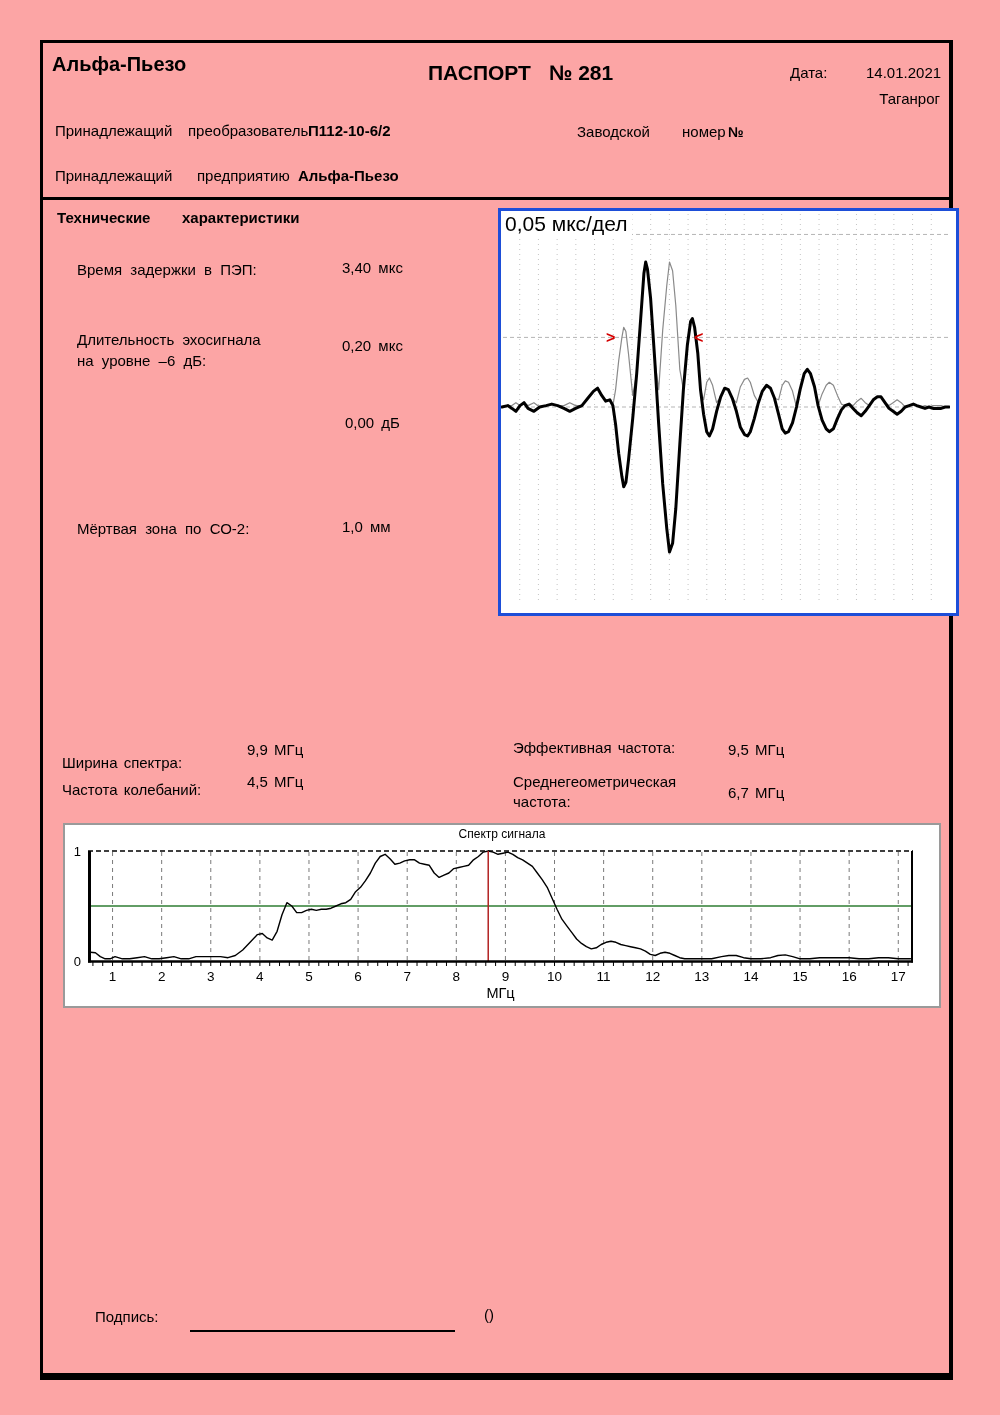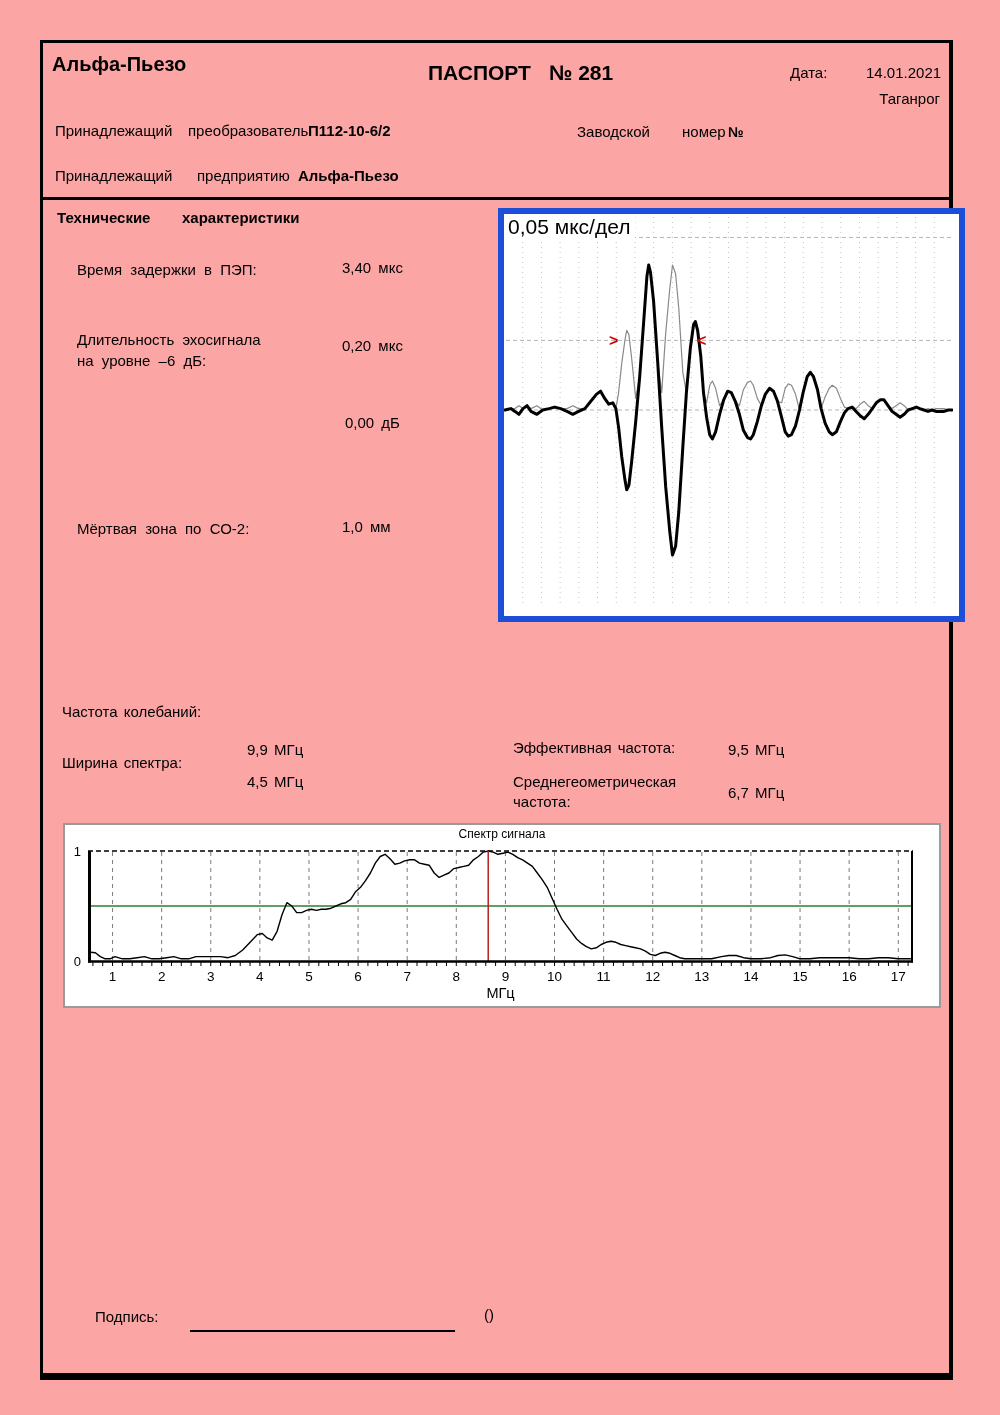--- a/index.html
+++ b/index.html
@@ -9,21 +9,21 @@
   .b{font-weight:700;}
   .t15{font-size:15px;}
   .t14{font-size:14px;}
   .spec-label{font-size:15px;word-spacing:4px;line-height:21px;}
   .spec-value{font-size:15px;word-spacing:3px;}
   .freq-label{font-size:15px;word-spacing:2px;line-height:20px;}
   .freq-value{font-size:15px;word-spacing:2px;}
   #frame{left:40px;top:40px;width:906px;height:1330px;border:3px solid #000;
          border-right-width:4px;border-bottom-width:7px;}
   #divider{left:43px;top:197px;width:906px;height:0;border-top:3px solid #000;}
-  #wf-box{left:498px;top:208px;width:455px;height:402px;border:6px solid #1d4ed8;background:#fff;}
+  #wf-box{left:498px;top:208px;width:455px;height:402px;border:3px solid #1d4ed8;background:#fff;}
   #wf-label{left:2px;top:1px;font-size:21px;background:#fff;padding:0 5px 2px 2px;z-index:3;}
   #sp-box{left:63px;top:823px;width:874px;height:181px;border:2px solid #9a9a9a;background:#fff;}
   #sp-title{left:0;right:0;top:2px;text-align:center;font-size:12px;}
   #sig-line{left:190px;top:1330px;width:265px;height:0;border-top:2px solid #000;}
   svg{display:block;}
 </style>
 </head>
 <body>
 
 <div id="page">
@@ -102,21 +102,21 @@
         <line x1="2" y1="23.450000000000017" x2="447" y2="23.450000000000017" stroke="#b5b5b5" stroke-width="1" stroke-dasharray="4 3"></line>
         <line x1="2" y1="126.4" x2="447" y2="126.4" stroke="#b5b5b5" stroke-width="1" stroke-dasharray="4 3"></line>
         <line x1="2" y1="196" x2="447" y2="196" stroke="#b5b5b5" stroke-width="1" stroke-dasharray="4 3"></line>
         <polyline points="1.0,196.0 6.8,194.6 10.9,194.6 14.9,191.7 19.0,194.6 23.0,191.7 27.0,194.6 32.9,191.7 38.7,196.0 45.0,194.6 50.8,193.1 56.7,194.6 63.0,194.6 68.8,191.7 74.6,194.6 80.9,194.6 86.8,187.3 92.6,180.1 96.6,177.2 100.7,184.4 104.7,190.2 108.8,188.8 111.9,194.6 114.6,178.6 117.7,149.6 120.9,126.4 122.7,116.3 124.9,120.6 127.6,143.8 131.7,184.4 135.7,162.7 139.7,107.5 142.9,62.6 144.7,51.0 146.5,58.3 149.6,87.3 153.7,148.2 157.7,178.6 161.7,119.1 165.8,74.2 168.5,51.0 171.6,59.7 174.8,94.5 178.8,158.3 182.4,178.6 186.4,133.7 189.6,110.5 191.4,107.5 193.6,116.3 196.8,142.3 199.5,178.6 202.6,188.8 205.7,171.3 208.4,167.0 211.6,174.3 215.6,191.7 219.7,185.8 223.7,177.2 227.3,178.6 231.3,187.3 235.4,191.7 239.4,175.7 243.5,168.4 246.6,167.0 249.3,171.3 253.3,184.4 257.4,191.7 261.4,180.1 265.5,174.3 269.5,177.2 273.5,187.3 277.6,188.8 281.2,174.3 284.3,169.9 287.5,171.3 291.5,180.1 295.5,196.0 299.1,178.6 303.2,162.7 306.3,158.3 309.5,162.7 313.5,175.7 317.1,194.6 321.1,182.9 325.2,174.3 328.3,171.3 332.4,174.3 336.4,184.4 340.4,193.1 344.0,194.6 348.1,193.1 352.1,194.6 356.2,190.2 360.2,187.3 364.2,191.7 368.3,194.6 372.3,188.8 376.4,185.8 380.0,185.8 384.0,191.7 388.0,194.6 392.1,191.7 396.1,188.8 400.2,191.7 404.2,196.0 408.2,194.6 412.3,193.1 415.9,194.6 419.9,196.0 424.0,194.6 428.0,196.0 432.0,194.6 436.1,194.6 440.1,194.6 444.2,196.0 448.2,196.0" fill="none" stroke="#8a8a8a" stroke-width="1.2" stroke-linejoin="round" stroke-linecap="round"></polyline>
         <polyline points="1.0,196.0 6.8,194.6 10.9,197.4 14.9,200.3 19.0,194.6 23.0,191.7 27.0,197.4 32.9,200.3 38.7,196.0 45.0,194.6 50.8,193.1 56.7,194.6 63.0,197.4 68.8,200.3 74.6,197.4 80.9,194.6 86.8,187.3 92.6,180.1 96.6,177.2 100.7,184.4 104.7,190.2 108.8,188.8 111.9,194.6 114.6,213.4 117.7,242.4 120.9,265.6 122.7,275.8 124.9,271.4 127.6,248.2 131.7,207.6 135.7,162.7 139.7,107.5 142.9,62.6 144.7,51.0 146.5,58.3 149.6,87.3 153.7,148.2 157.7,213.4 161.7,272.9 165.8,317.8 168.5,341.0 171.6,332.3 174.8,297.5 178.8,233.7 182.4,178.6 186.4,133.7 189.6,110.5 191.4,107.5 193.6,116.3 196.8,142.3 199.5,178.6 202.6,203.3 205.7,220.7 208.4,225.0 211.6,217.8 215.6,200.3 219.7,185.8 223.7,177.2 227.3,178.6 231.3,187.3 235.4,200.3 239.4,216.3 243.5,223.6 246.6,225.0 249.3,220.7 253.3,207.6 257.4,191.7 261.4,180.1 265.5,174.3 269.5,177.2 273.5,187.3 277.6,203.3 281.2,217.8 284.3,222.1 287.5,220.7 291.5,211.9 295.5,196.0 299.1,178.6 303.2,162.7 306.3,158.3 309.5,162.7 313.5,175.7 317.1,194.6 321.1,209.1 325.2,217.8 328.3,220.7 332.4,217.8 336.4,207.6 340.4,198.9 344.0,194.6 348.1,193.1 352.1,197.4 356.2,201.8 360.2,204.7 364.2,200.3 368.3,194.6 372.3,188.8 376.4,185.8 380.0,185.8 384.0,191.7 388.0,197.4 392.1,200.3 396.1,203.3 400.2,200.3 404.2,196.0 408.2,194.6 412.3,193.1 415.9,194.6 419.9,196.0 424.0,197.4 428.0,196.0 432.0,197.4 436.1,197.4 440.1,197.4 444.2,196.0 448.2,196.0" fill="none" stroke="#000000" stroke-width="3" stroke-linejoin="round" stroke-linecap="round"></polyline>
         <text x="109.658" y="131.9" text-anchor="middle" fill="#d40000" font-size="16" font-family="Liberation Sans, sans-serif" font-weight="700">&gt;</text>
         <text x="197.662" y="131.9" text-anchor="middle" fill="#d40000" font-size="16" font-family="Liberation Sans, sans-serif" font-weight="700">&lt;</text>
       </svg>
   </div>
 
-  <div class="abs freq-label" style="left:62px;top:702px;">Частота колебаний:</div>
+  <div class="abs freq-label" style="left:62px;top:780px;">Частота колебаний:</div>
   <div class="abs freq-value" style="left:247px;top:741px;">9,9 МГц</div>
   <div class="abs freq-label" style="left:62px;top:737px;margin-top:16px;">Ширина спектра:</div>
   <div class="abs freq-value" style="left:247px;top:773px;">4,5 МГц</div>
   <div class="abs freq-label" style="left:513px;top:738px;">Эффективная частота:</div>
   <div class="abs freq-value" style="left:728px;top:741px;">9,5 МГц</div>
   <div class="abs freq-label" style="left:513px;top:772px;width:205px;">Среднегеометрическая частота:</div>
   <div class="abs freq-value" style="left:728px;top:784px;">6,7 МГц</div>
 
   <div id="sp-box" class="abs">
     <div id="sp-title" class="abs">Спектр сигнала</div>

